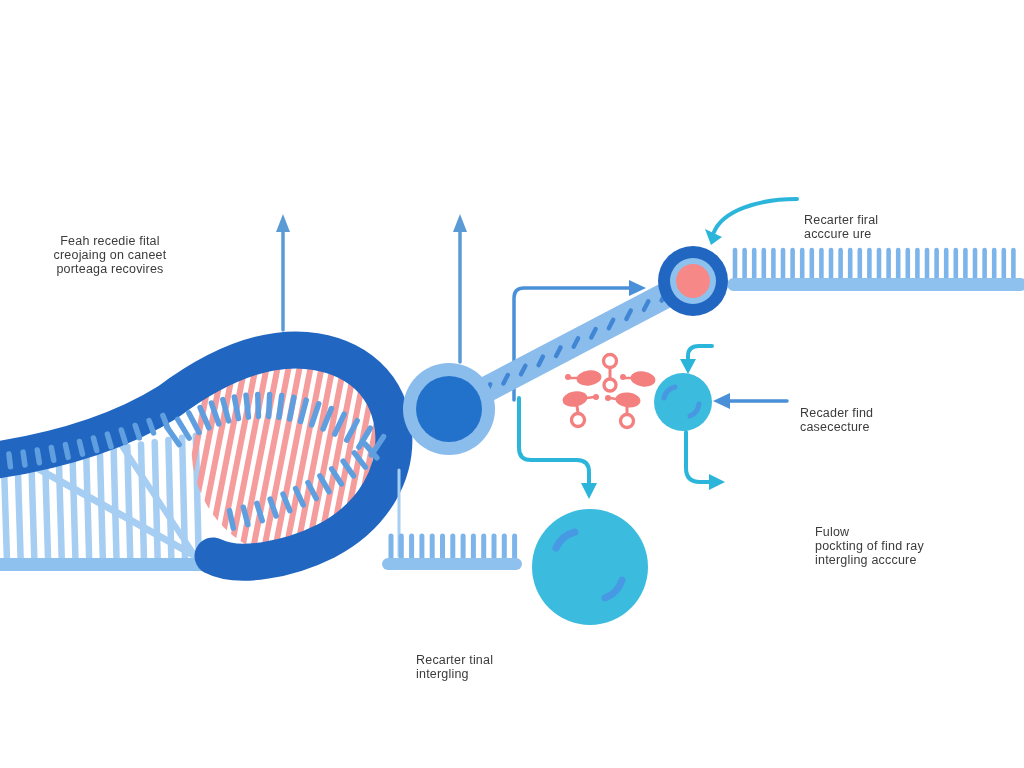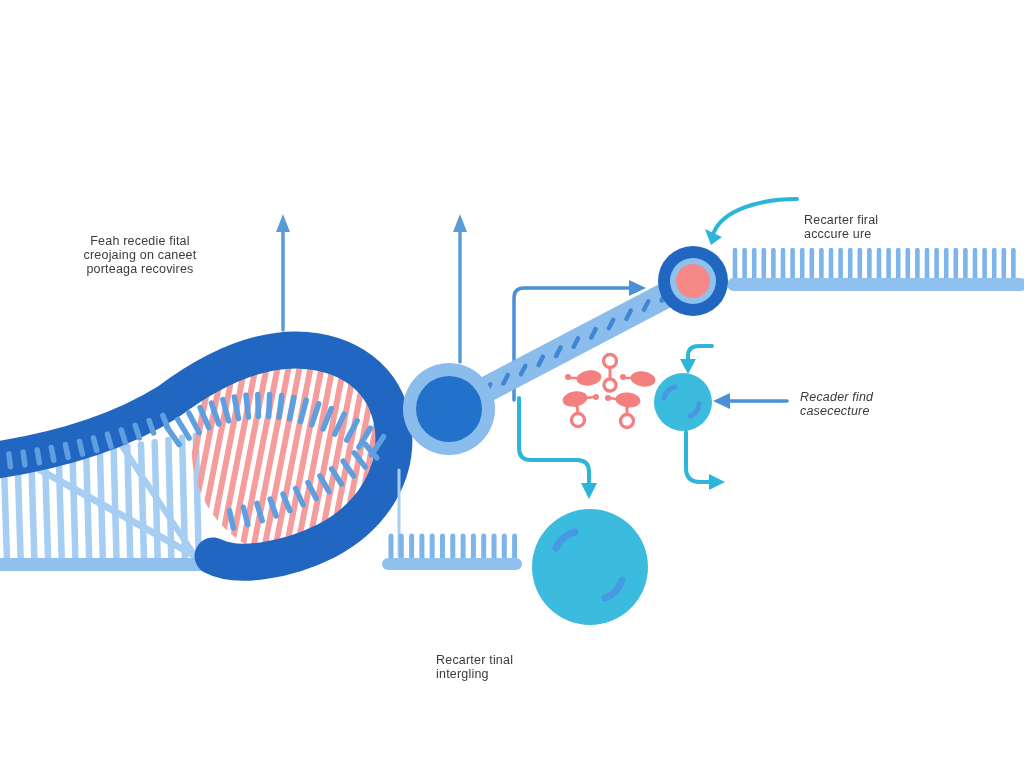--- a/index.html
+++ b/index.html
@@ -248,34 +248,39 @@
         <path d="M 556,548 a 28,28 0 0 1 19,-16" fill="none" stroke="#4a90e2" stroke-width="7" stroke-linecap="round" opacity="0.8"></path>
         <path d="M 622,580 a 28,28 0 0 1 -17,18" fill="none" stroke="#4a90e2" stroke-width="7" stroke-linecap="round" opacity="0.8"></path>
       </g>
 
     <g id="curvedArrow">
         <path d="M 797,199 C 757,199 723,211 714,232" fill="none" stroke="#2cb5da" stroke-width="4" stroke-linecap="round"></path>
         <polygon points="711,245 722,237 705,229" fill="#2cb5da"></polygon>
       </g>
   </svg>
 
-  <div class="label center" style="left:64px;top:234px;width:152px;">
+  <div class="label center" style="left:34px;top:234px;width:152px;">
     <span>Feah recedie fital</span>
     <span>creojaing on caneet</span>
     <span>porteaga recovires</span>
   </div>
 
   <div class="label" style="left:804px;top:188px;margin-top:25px;">
     <span>Recarter firal</span>
     <span>acccure ure</span>
   </div>
 
-  <div class="label" style="left:800px;top:390px;font-style:italic;">
+  <div class="label" style="left:800px;top:406px;">
     <span>Recader find</span>
     <span>casececture</span>
   </div>
 
-
-  <div class="label" style="left:436px;top:653px;">
+  <div class="label" style="left:815px;top:525px;">
+    <span>Fulow</span>
+    <span>pockting of find ray</span>
+    <span>intergling acccure</span>
+  </div>
+
+  <div class="label" style="left:416px;top:653px;">
     <span>Recarter tinal</span>
     <span>intergling</span>
   </div>
 </div>
 
 </body></html>

